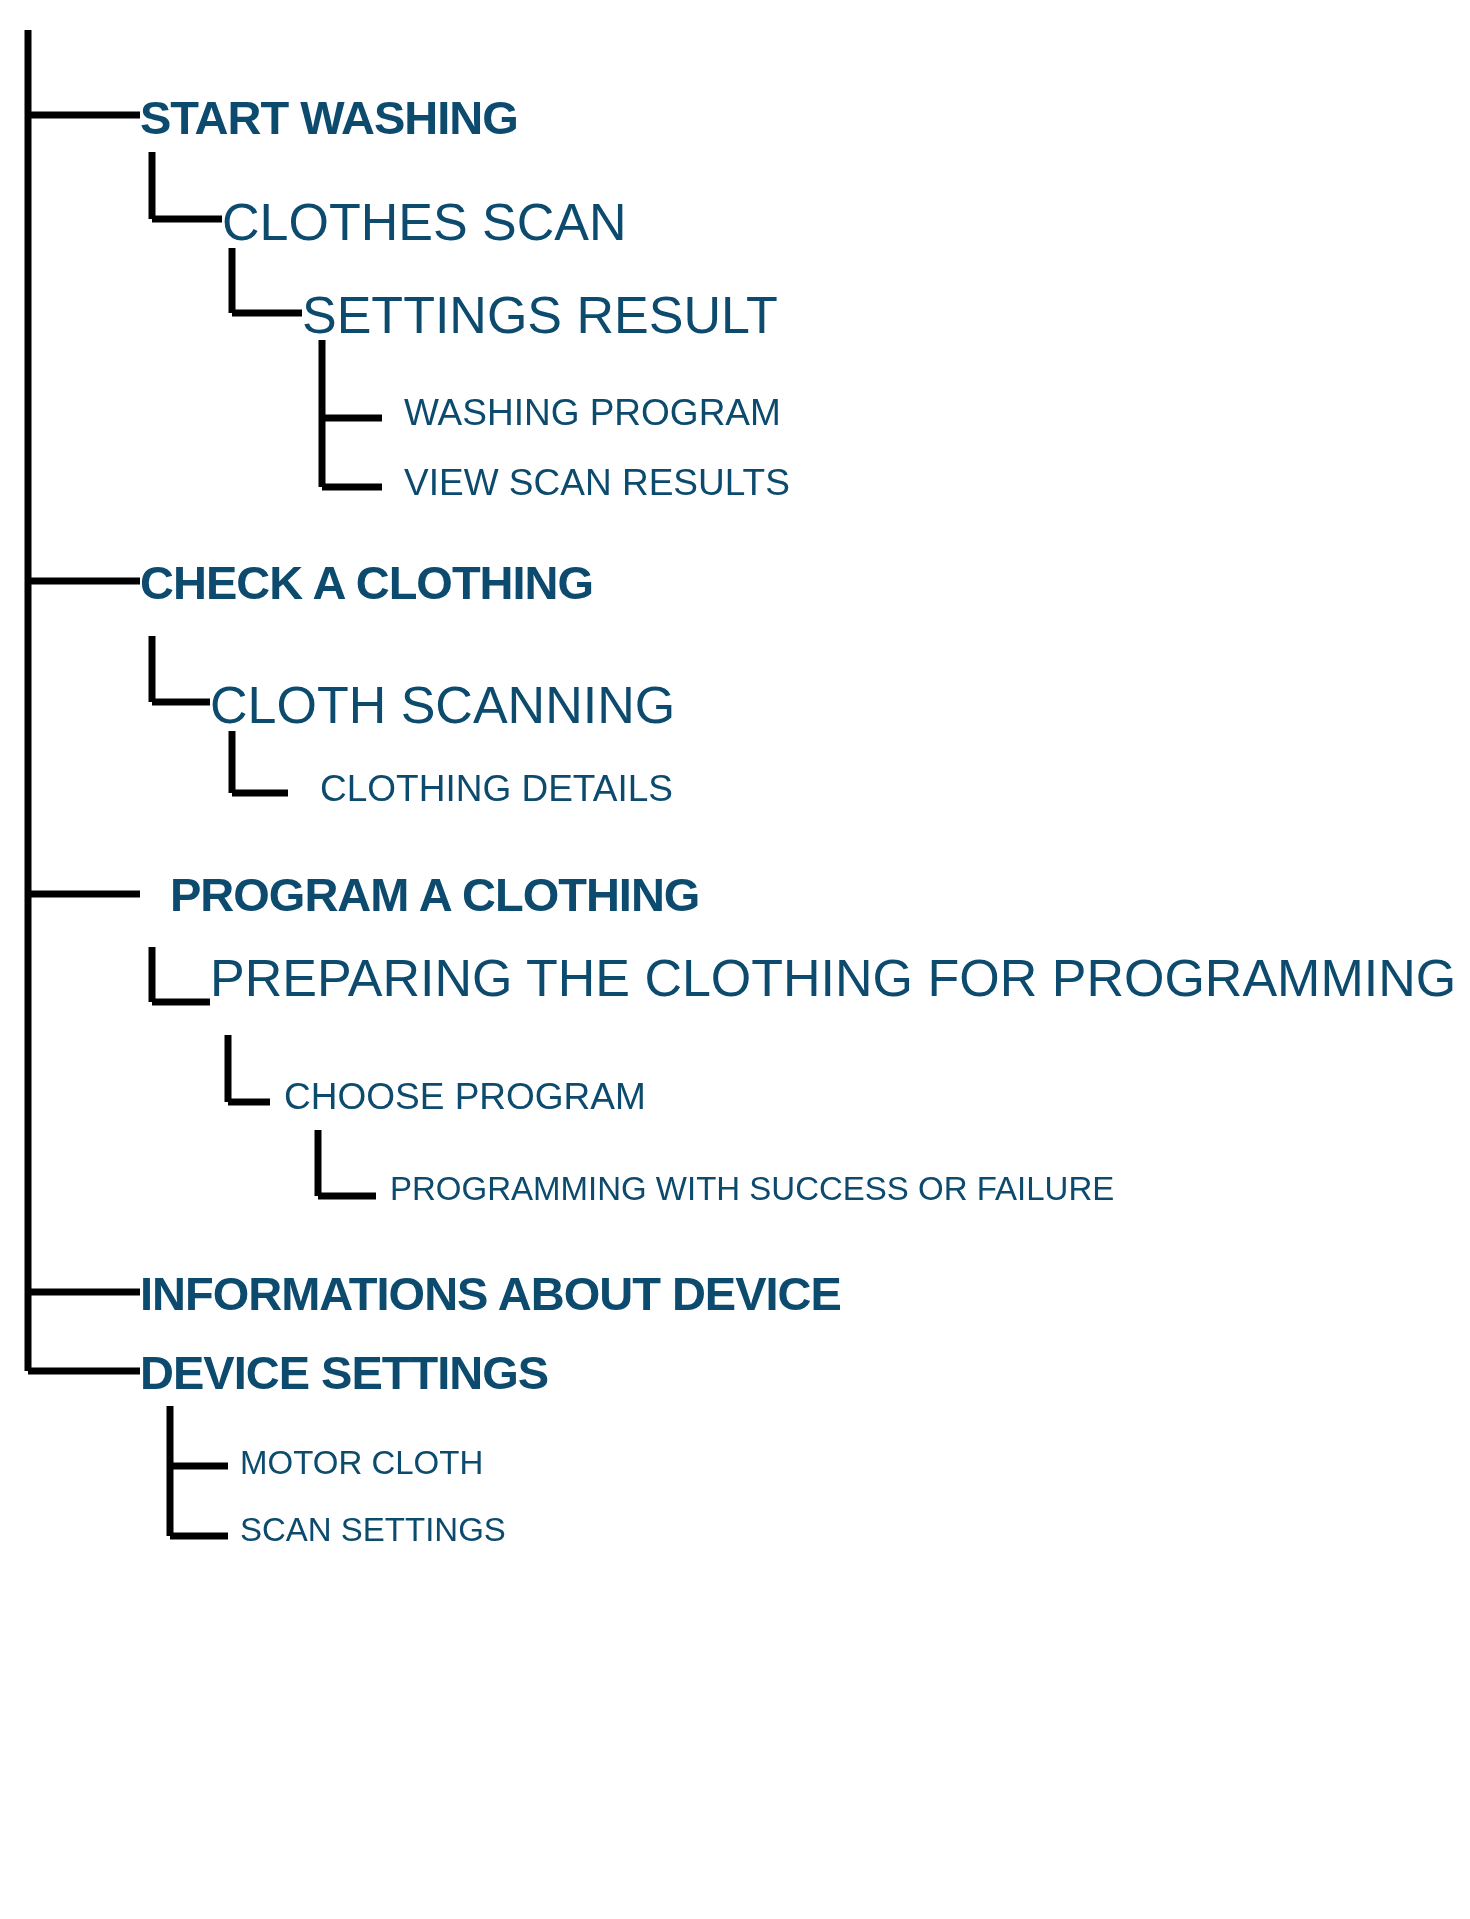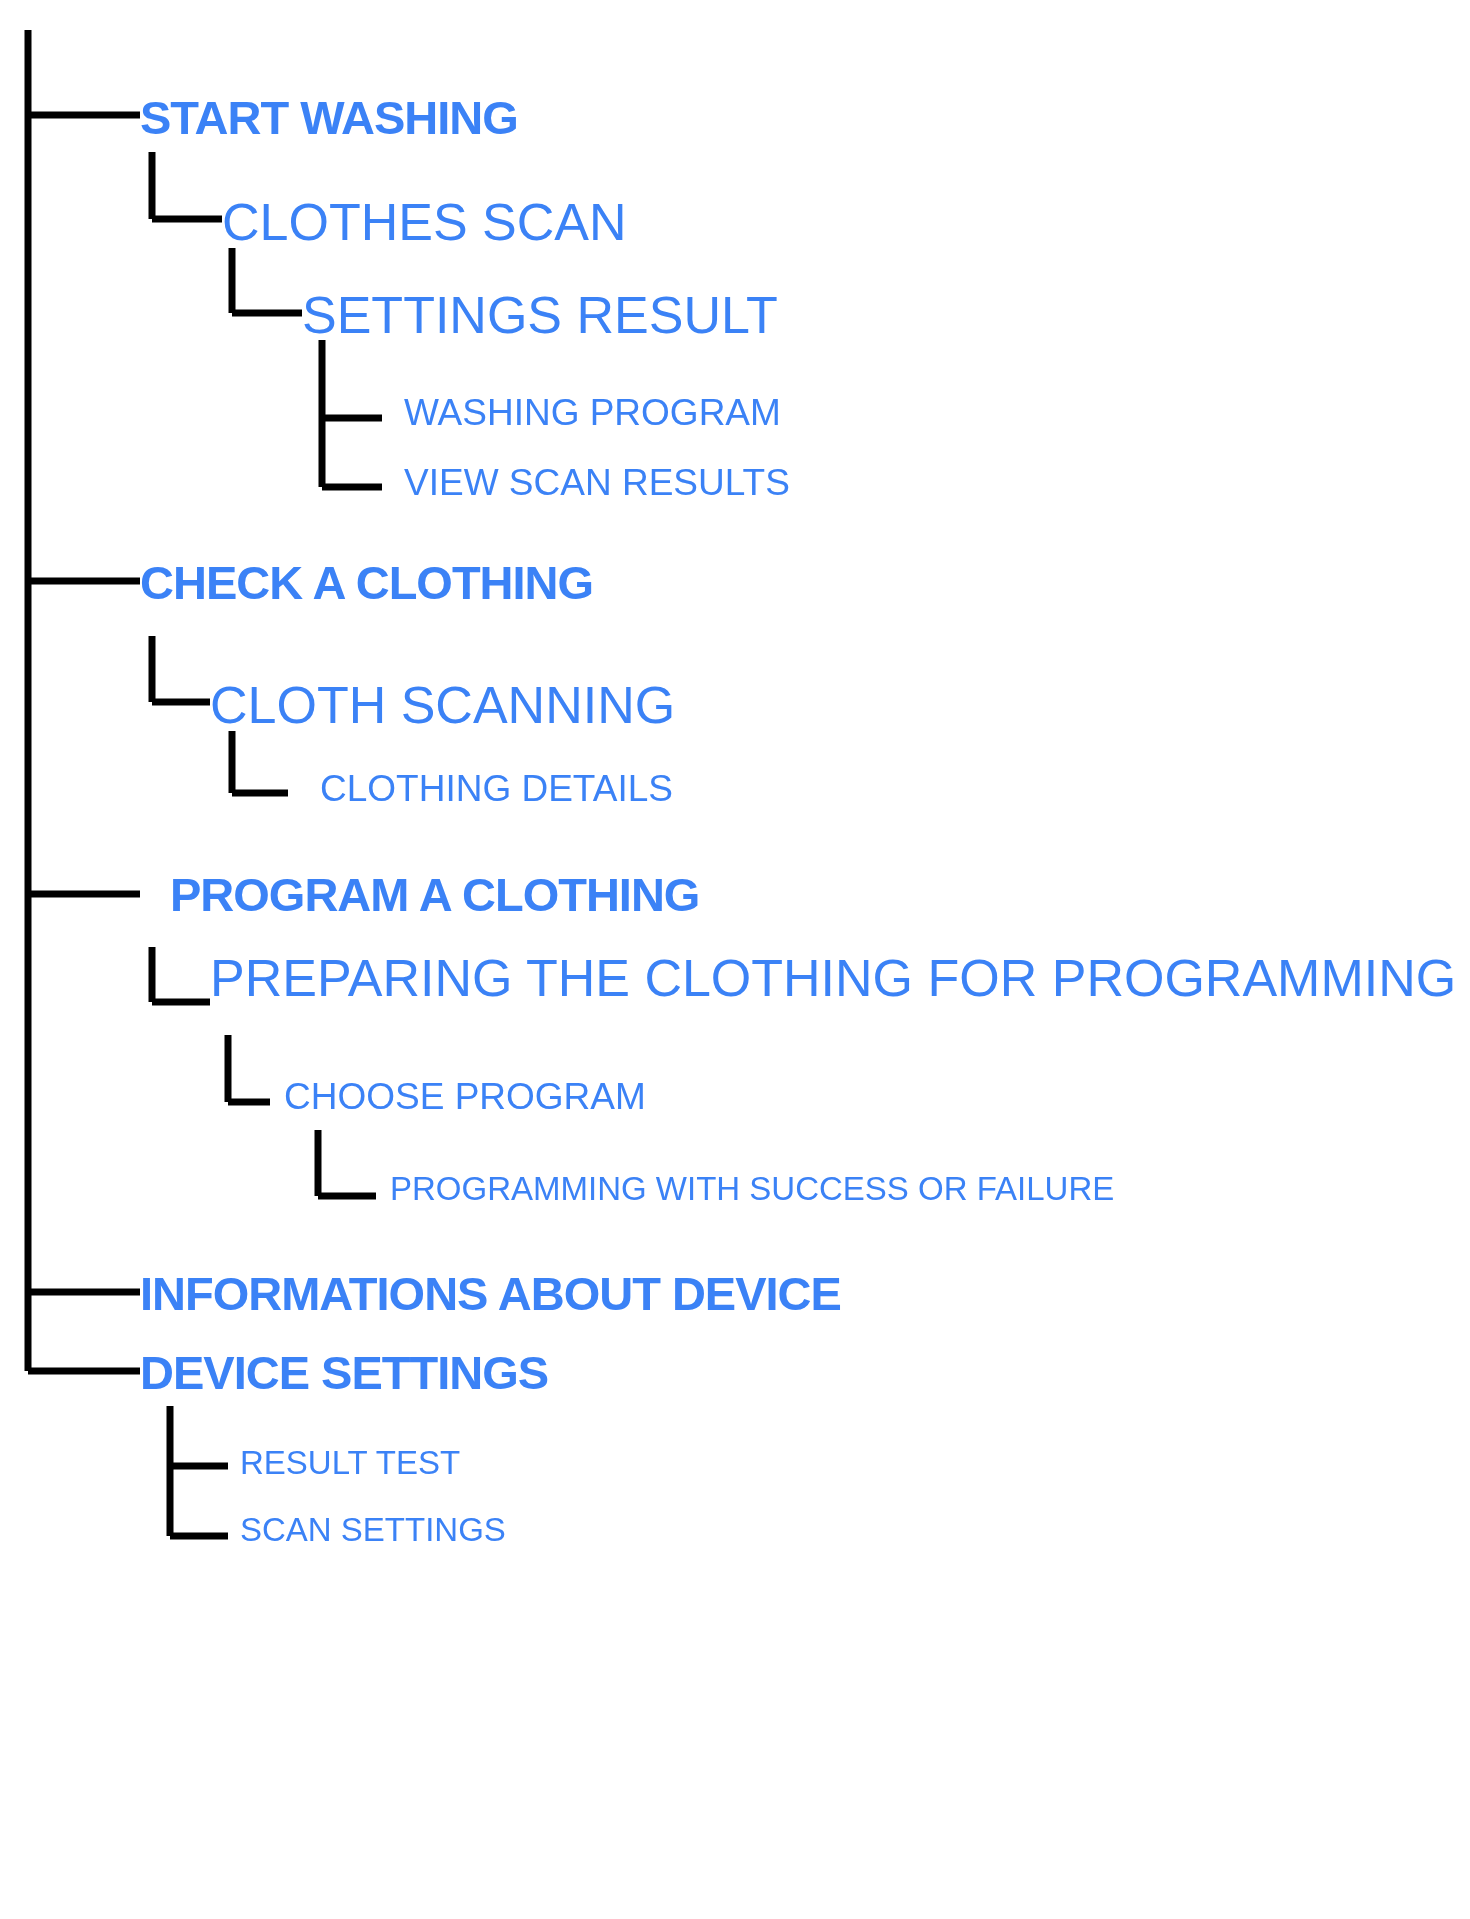--- a/index.html
+++ b/index.html
@@ -5,21 +5,21 @@
   html,body{margin:0;padding:0;background:#ffffff;}
   body{
     width:1470px;height:1919px;position:relative;overflow:hidden;
     font-family:"Liberation Sans","DejaVu Sans",sans-serif;
     color:#000000;
   }
   #tree-canvas{position:absolute;left:0;top:0;width:1470px;height:1919px;}
   .node-label{
     position:absolute;
     white-space:nowrap;
-    color:#3b82f6;
+    color:#0c4a6e;
     line-height:1;
     letter-spacing:-0.5px;
   }
   .lvl1{font-size:47px;font-weight:700;letter-spacing:-1px;}
   .lvl2{font-size:52px;font-weight:400;letter-spacing:0px;}
   .lvl3{font-size:37px;font-weight:400;letter-spacing:0px;}
   .lvl4{font-size:33px;font-weight:400;letter-spacing:0px;}
 </style>
 </head>
 <body>
@@ -63,15 +63,15 @@
     <div class="node-label lvl3" style="left: 404px; top: 464px; text-align: right;">VIEW SCAN RESULTS</div>
     <div class="node-label lvl1" style="left: 140px; top: 559px;">CHECK A CLOTHING</div>
     <div class="node-label lvl2" style="left: 210px; top: 679px;">CLOTH SCANNING</div>
     <div class="node-label lvl3" style="left: 320px; top: 770px;">CLOTHING DETAILS</div>
     <div class="node-label lvl1" style="left: 140px; top: 871px; margin-left: 30px;">PROGRAM A CLOTHING</div>
     <div class="node-label lvl2" style="left: 210px; top: 924px; margin-top: 28px;">PREPARING THE CLOTHING FOR PROGRAMMING</div>
     <div class="node-label lvl3" style="left: 284px; top: 1078px;">CHOOSE PROGRAM</div>
     <div class="node-label lvl4" style="left: 390px; top: 1172px;">PROGRAMMING WITH SUCCESS OR FAILURE</div>
     <div class="node-label lvl1" style="left: 140px; top: 1270px;">INFORMATIONS ABOUT DEVICE</div>
     <div class="node-label lvl1" style="left: 140px; top: 1349px;">DEVICE SETTINGS</div>
-    <div class="node-label lvl4" style="left: 240px; top: 1446px;">RESULT TEST</div>
+    <div class="node-label lvl4" style="left: 240px; top: 1446px;">MOTOR CLOTH</div>
     <div class="node-label lvl4" style="left: 240px; top: 1513px;">SCAN SETTINGS</div>
   </div>
 
 </body></html>

